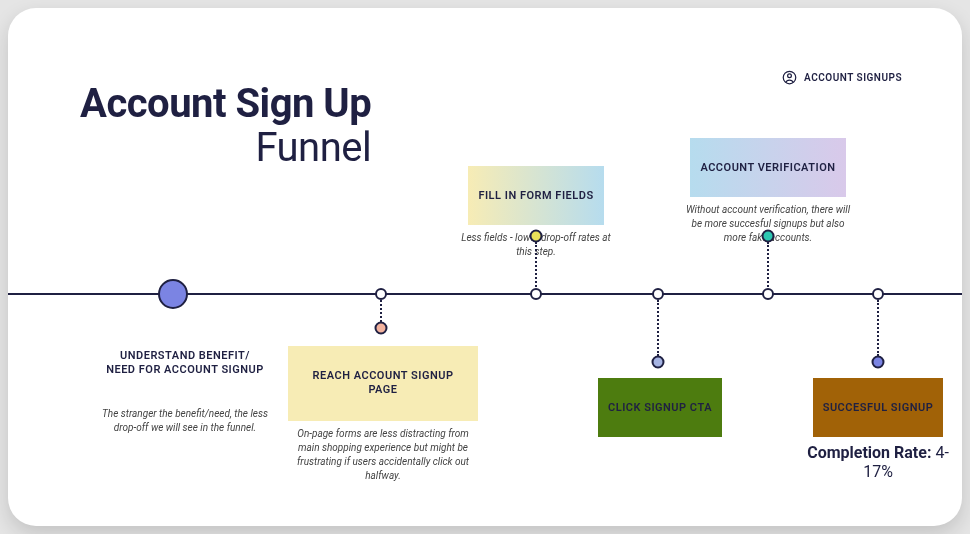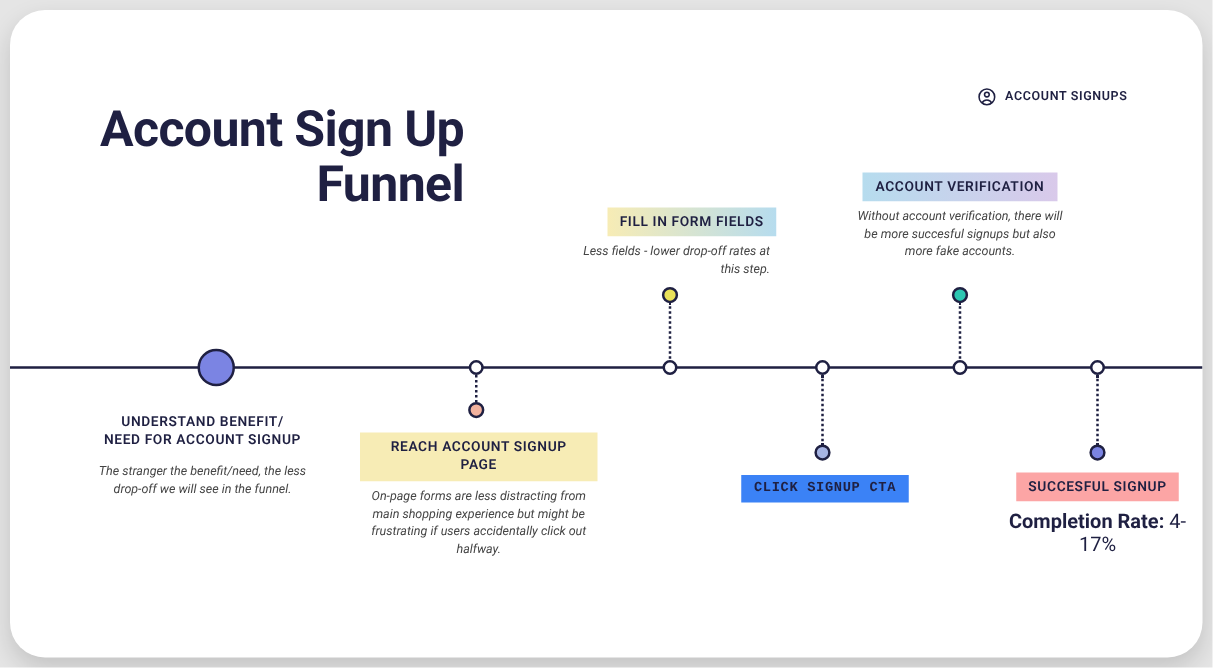--- a/index.html
+++ b/index.html
@@ -43,41 +43,41 @@
 }
 .title-main {
   font-size: 40px;
   font-weight: 700;
   color: #1f2042;
   line-height: 1.1;
   letter-spacing: -0.5px;
 }
 .title-sub {
   font-size: 40px;
-  font-weight: 700;
+  font-weight: 400;
   color: #1f2042;
   line-height: 1.1;
   letter-spacing: -0.5px;
 }
 .timeline {
   position: absolute;
   top: 285px;
   left: 0;
   right: 0;
   height: 2px;
   background: #1f2042;
 }
 .step {
   position: absolute;
   text-align: center;
   transform: translateX(-50%);
 }
 .step-tag {
   display: inline-block;
-  padding: 5px 10px;
+  padding: 23px 10px;
   font-size: 11px;
   font-weight: 600;
   letter-spacing: 0.5px;
   color: #1f2042;
   white-space: nowrap;
 }
 .step-desc {
   font-size: 10px;
   font-style: italic;
   color: #444;
@@ -140,60 +140,60 @@
   </div>
 
   <div class="title-block">
     <div class="title-main">Account Sign Up</div>
     <div class="title-sub">Funnel</div>
   </div>
 
   <div class="timeline"></div>
 
   <div class="big-dot" style="left:165px; top:286px;"></div>
-  <div class="step" style="left:154px; top:318px; width:180px;">
+  <div class="step" style="left:177px; top:318px; width:180px;">
     <div class="step-tag" style="background:transparent; white-space:normal; line-height:1.3;">UNDERSTAND BENEFIT/ NEED FOR ACCOUNT SIGNUP</div>
     <div class="step-desc" style="max-width:170px; margin:6px auto 0;">The stranger the benefit/need, the less drop-off we will see in the funnel.</div>
   </div>
 
   <div class="hollow-dot" style="left:373px; top:286px;"></div>
   <div class="dashed-line" style="left:373px; top:292px; height:22px;"></div>
   <div class="small-dot" style="left:373px; top:320px; background:#f2b29e;"></div>
   <div class="step" style="left:375px; top:338px; width:190px;">
     <div class="step-tag" style="background:#f7ecb5; white-space:normal; line-height:1.3;">REACH ACCOUNT SIGNUP PAGE</div>
     <div class="step-desc" style="max-width:180px; margin:6px auto 0;">On-page forms are less distracting from main shopping experience but might be frustrating if users accidentally click out halfway.</div>
   </div>
 
-  <div class="step" style="left:528px; top:158px; width:170px;text-align:right;">
+  <div class="step" style="left:528px; top:158px; width:170px;">
     <div class="step-tag" style="background:linear-gradient(90deg,#f7ecb5,#b6dcee);">FILL IN FORM FIELDS</div>
     <div class="step-desc" style="max-width:160px; margin:6px auto 0;">Less fields - lower drop-off rates at this step.</div>
   </div>
   <div class="small-dot" style="left:528px; top:228px; background:#e9e15a;"></div>
   <div class="dashed-line" style="left:528px; top:234px; height:45px;"></div>
   <div class="hollow-dot" style="left:528px; top:286px;"></div>
 
   <div class="hollow-dot" style="left:650px; top:286px;"></div>
   <div class="dashed-line" style="left:650px; top:292px; height:56px;"></div>
   <div class="small-dot" style="left:650px; top:354px; background:#a6b4e3;"></div>
   <div class="step" style="left:652px; top:370px; width:170px;">
-    <div class="step-tag" style="background:#3b82f6;font-family:Liberation Mono, monospace;">CLICK SIGNUP CTA</div>
+    <div class="step-tag" style="background:#4d7c0f;">CLICK SIGNUP CTA</div>
   </div>
 
   <div class="step" style="left:760px; top:130px; width:190px;">
     <div class="step-tag" style="background:linear-gradient(90deg,#b6dcee,#d9c9ea);">ACCOUNT VERIFICATION</div>
     <div class="step-desc" style="max-width:170px; margin:6px auto 0;">Without account verification, there will be more succesful signups but also more fake accounts.</div>
   </div>
   <div class="small-dot" style="left:760px; top:228px; background:#2dc7b2;"></div>
   <div class="dashed-line" style="left:760px; top:234px; height:45px;"></div>
   <div class="hollow-dot" style="left:760px; top:286px;"></div>
 
   <div class="hollow-dot" style="left:870px; top:286px;"></div>
   <div class="dashed-line" style="left:870px; top:292px; height:56px;"></div>
   <div class="small-dot" style="left:870px; top:354px; background:#7b84e3;"></div>
   <div class="step" style="left:870px; top:370px; width:170px;">
-    <div class="step-tag" style="background:#fca5a5;">SUCCESFUL SIGNUP</div>
+    <div class="step-tag" style="background:#a16207;">SUCCESFUL SIGNUP</div>
     <div class="step-completion">
       <b>Completion Rate:</b>
       <span>4-17%</span>
     </div>
   </div>
 
 </div>
 
 </body></html>

